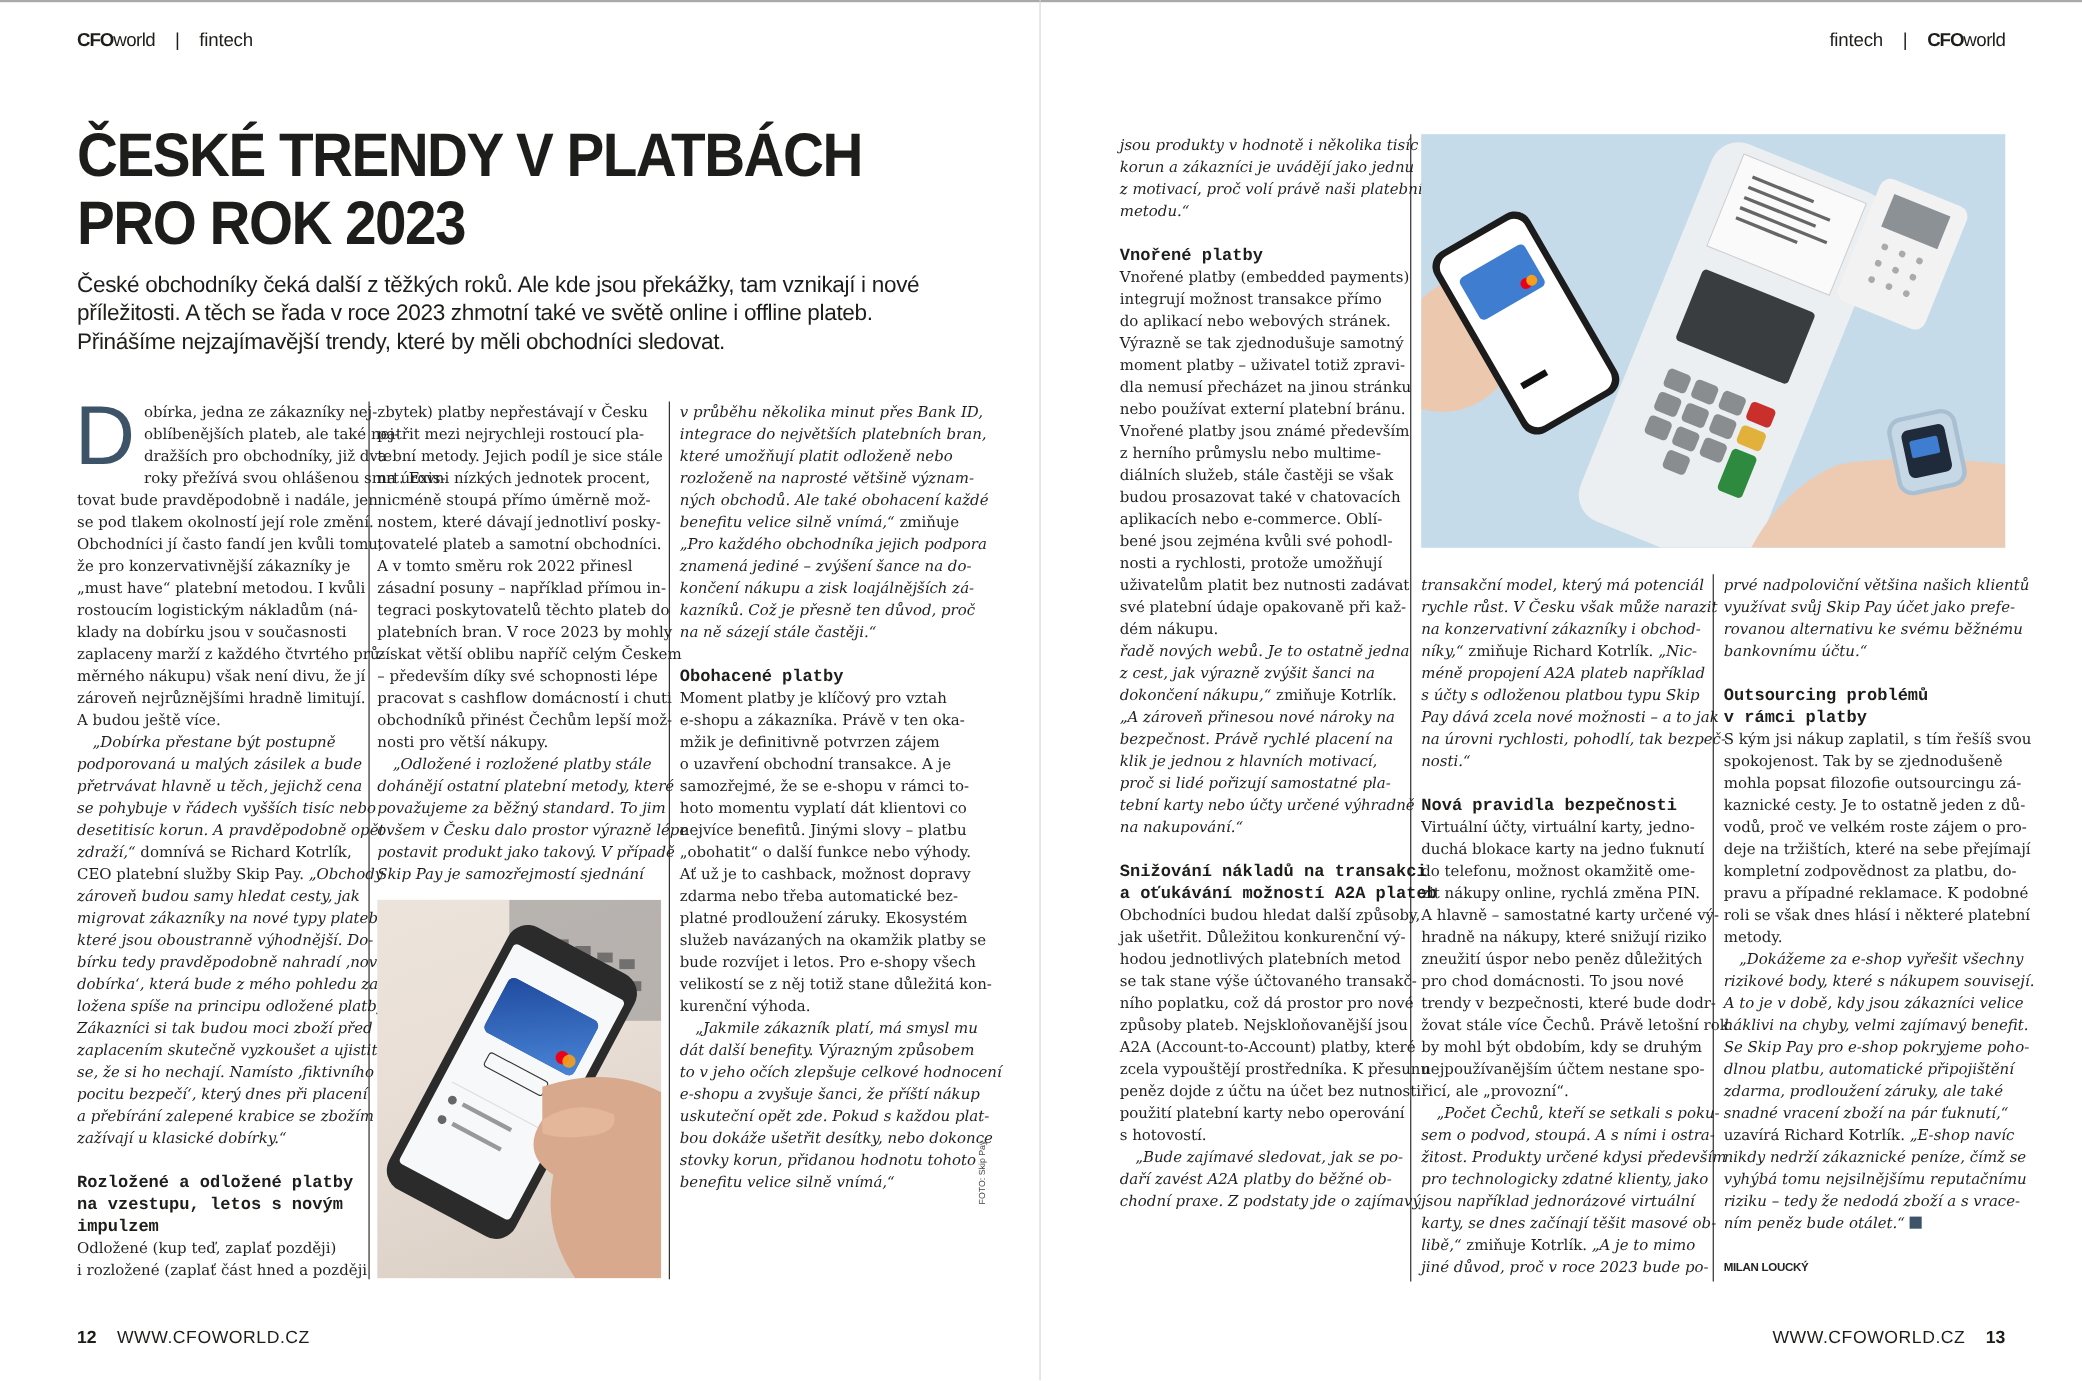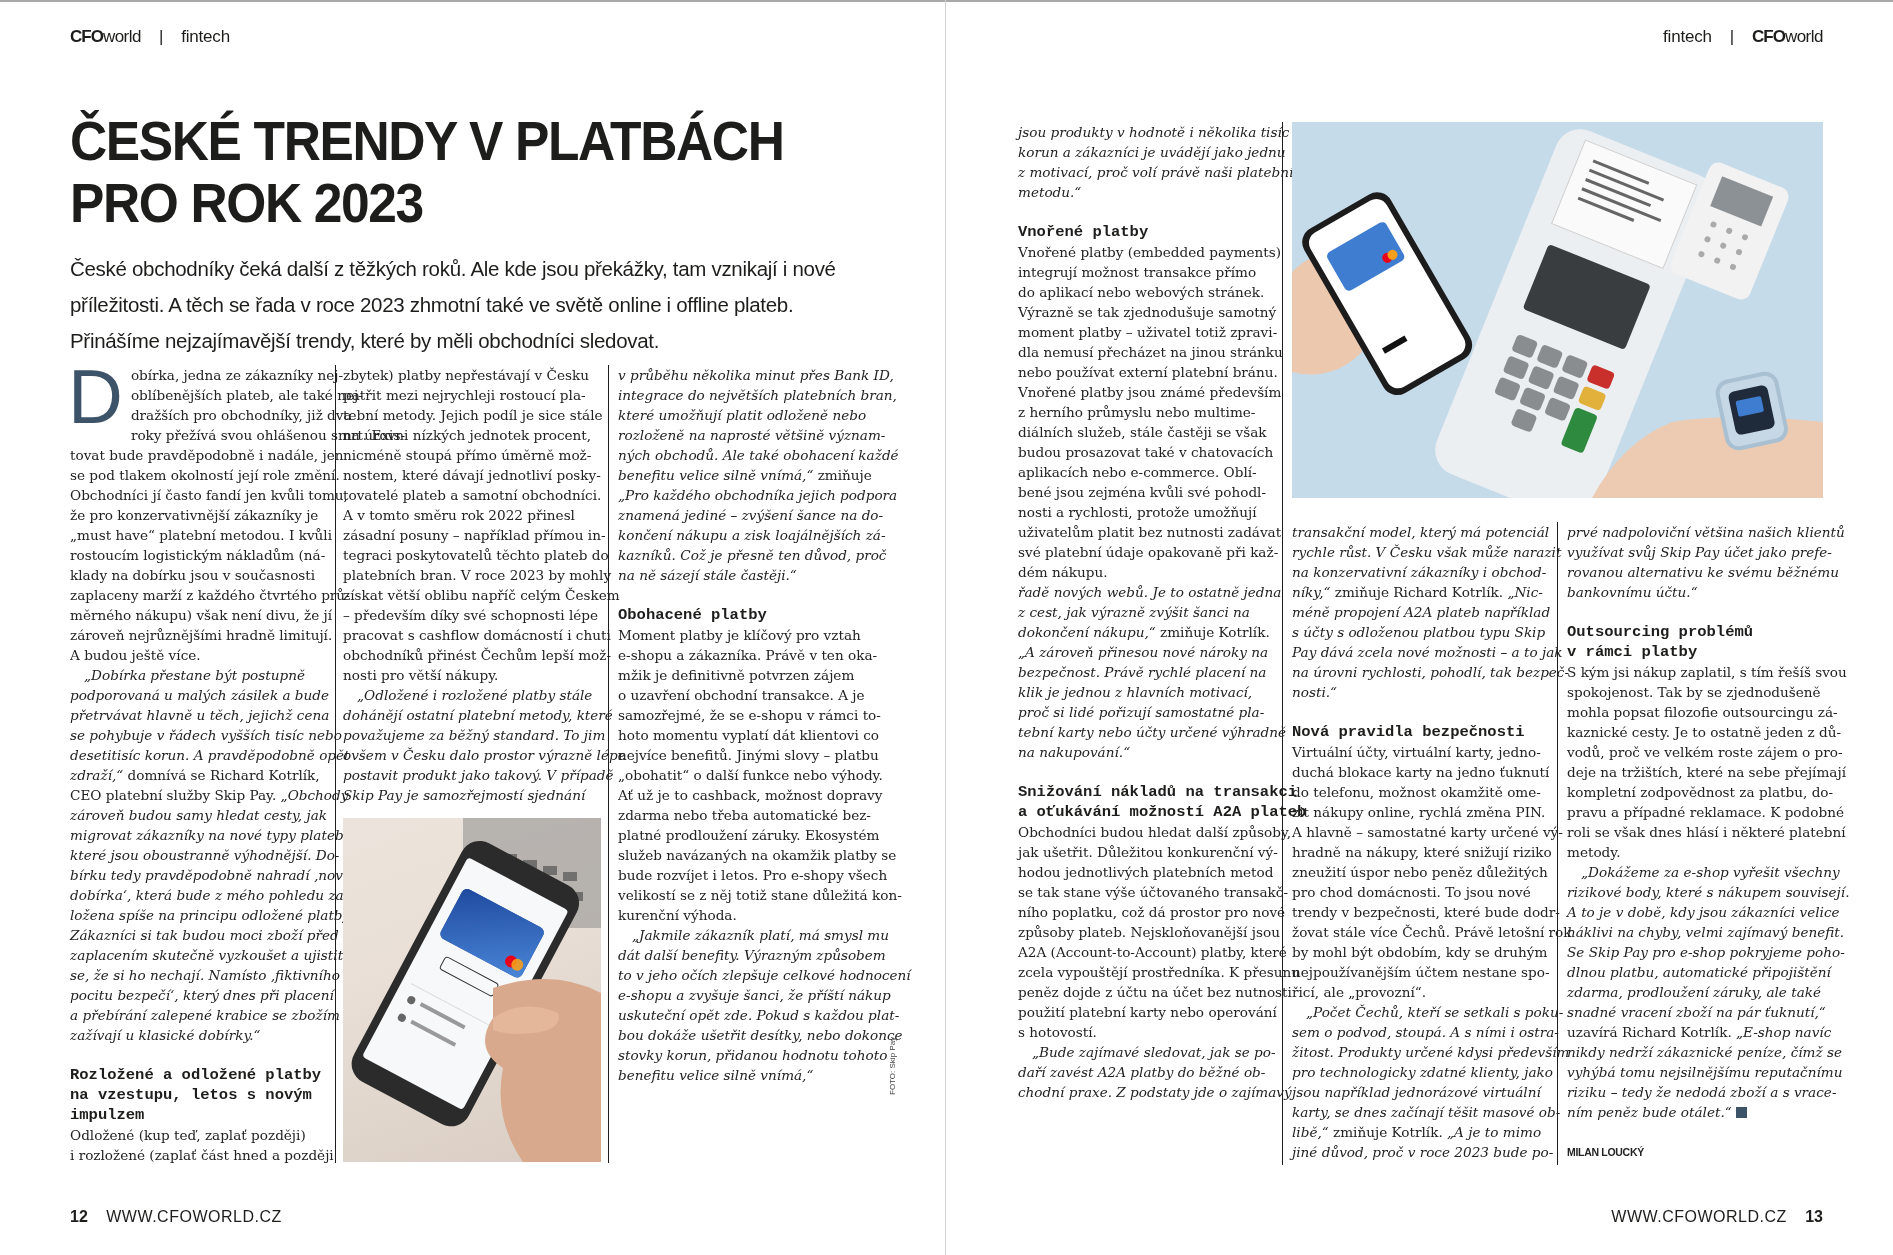--- a/index.html
+++ b/index.html
@@ -6,21 +6,21 @@
   body{width:1893px;height:1255px;position:relative;overflow:hidden;color:#1d1d1b;font-family:"DejaVu Serif",serif;}
   .topline{position:absolute;left:0;top:0;width:1893px;height:2px;background:#a9a9a9;}
   .spine{position:absolute;left:945px;top:0;width:1px;height:1255px;background:#d4d4d4;}
   .page{position:absolute;top:0;height:1126px;}
   .runhead{position:absolute;top:27px;font-family:"Liberation Sans",sans-serif;font-size:17px;color:#1d1d1b;white-space:nowrap;letter-spacing:-0.2px;}
   .runhead .cfo{font-weight:bold;letter-spacing:-1px;}
   .runhead .world{letter-spacing:-0.5px;}
   .runhead .sep{display:inline-block;margin:0 18px;}
   .title{position:absolute;left:70px;top:110px;font-family:"Liberation Sans",sans-serif;font-weight:bold;font-size:56px;line-height:62px;letter-spacing:-1.5px;color:#1d1d1b;transform:scaleX(0.92);transform-origin:left top;white-space:nowrap;}
   .lead{position:absolute;left:70px;top:246px;width:820px;font-family:"Liberation Sans",sans-serif;font-size:20.5px;line-height:26px;color:#1d1d1b;letter-spacing:-0.3px;}
-  .lead .ln{display:block;white-space:nowrap;margin-top:10px;}
+  .lead .ln{display:block;white-space:nowrap;}
   .col{position:absolute;font-size:13.6px;line-height:20px;color:#222;}
   .col .ln{display:block;white-space:nowrap;overflow:visible;}
   .col .it{font-style:italic;}
   .col .ind{text-indent:14px;}
   .col h3{margin:0;font-family:Liberation Mono, monospace;font-weight:bold;font-size:15.5px;line-height:20px;color:#1d1d1b;}
   .col .gap{display:block;height:20px;}
   .rule{position:absolute;width:1px;background:#1d1d1b;}
   .dropcap{float:left;font-family:"Liberation Sans",sans-serif;font-size:76px;line-height:60px;color:#3d5468;margin:2px 8px 0 -2px;height:60px;}
   .photo{position:absolute;overflow:hidden;}
   .credit{position:absolute;left:888px;top:1095px;font-family:"Liberation Sans",sans-serif;font-size:8px;color:#444;transform:rotate(-90deg);transform-origin:left top;white-space:nowrap;}

